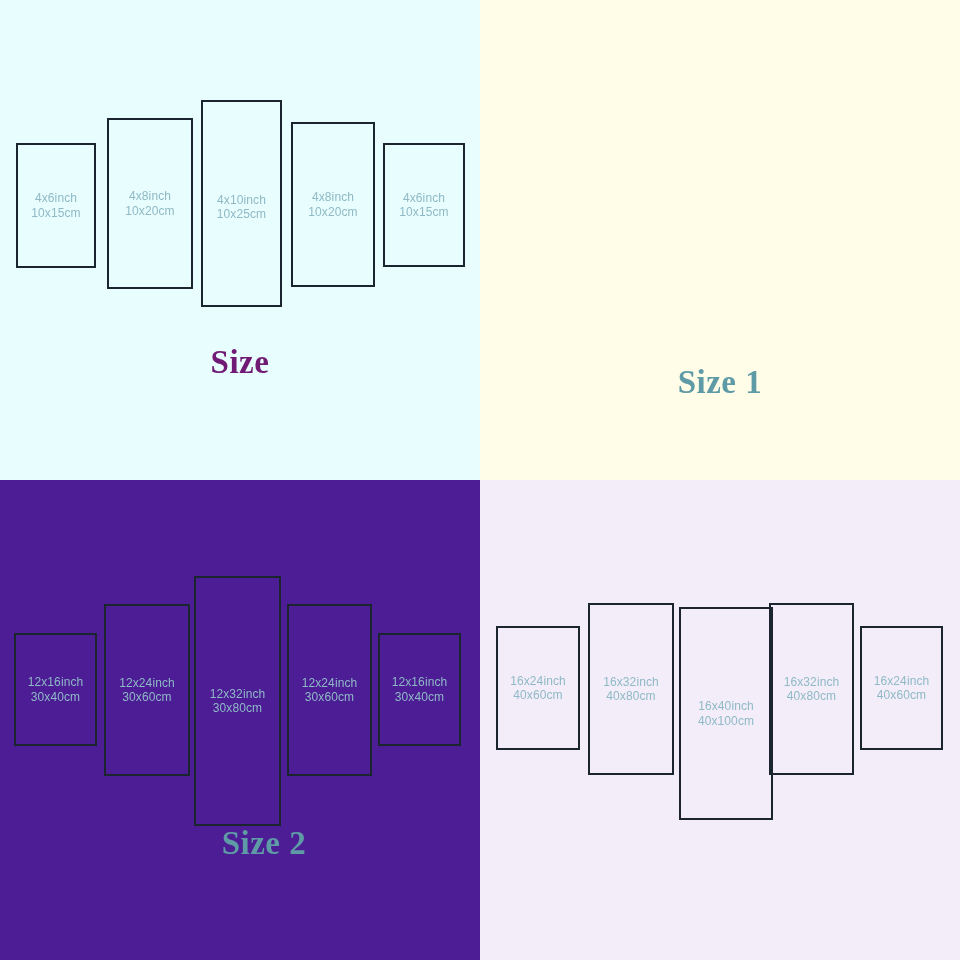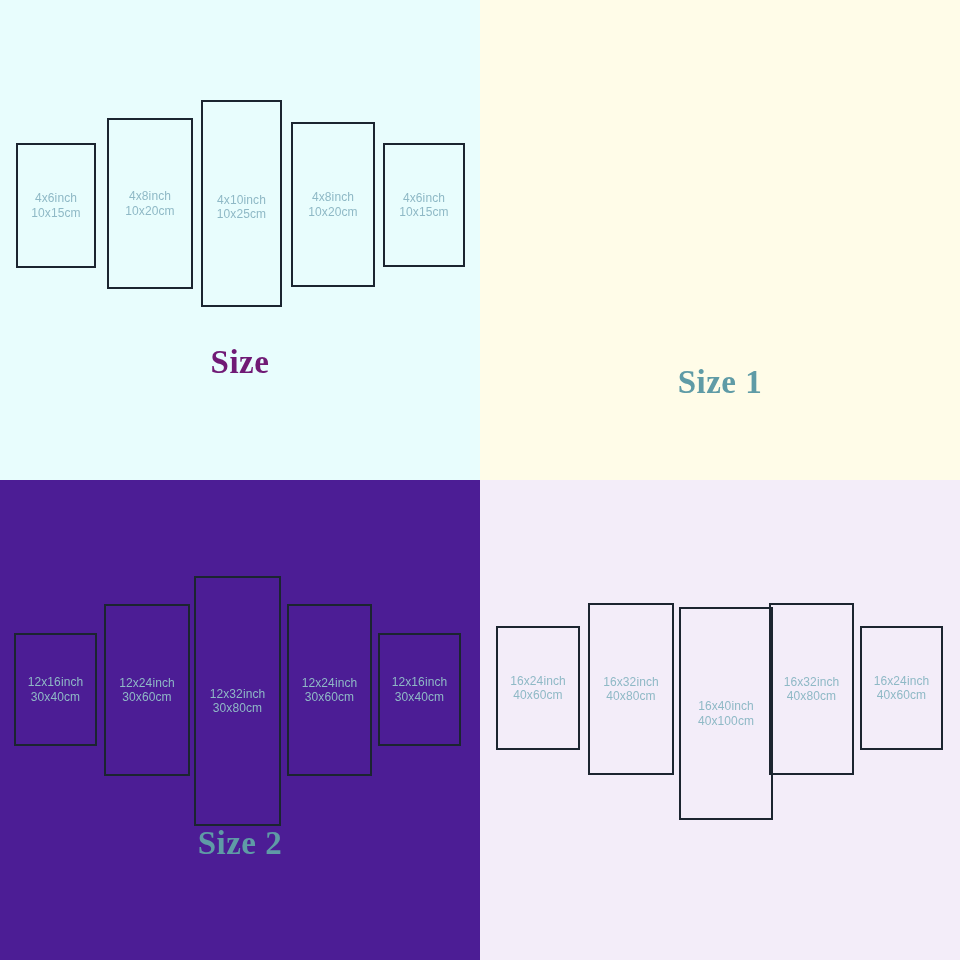--- a/index.html
+++ b/index.html
@@ -141,21 +141,21 @@
             <span class="ln">30x60cm</span>
           </div>
         </div>
         <div class="panel" style="left: 378px; top: 153px; width: 83px; height: 113px; border-color: rgb(27, 37, 48);">
           <div class="panel-label" style="color: rgb(143, 185, 198);">
             <span class="ln">12x16inch</span>
             <span class="ln">30x40cm</span>
           </div>
         </div>
       </div>
-      <div class="quad-title" style="top: 345px; color: rgb(95, 155, 166);">Size 2</div>
+      <div class="quad-title" style="top: 345px; color: rgb(95, 155, 166); margin-left: 24px;">Size 2</div>
     </div>
     <div class="quadrant q3" style="background: rgb(243, 237, 249);">
       <div class="panel-stage">
         <div class="panel" style="left: 16px; top: 146px; width: 84px; height: 124px; border-color: rgb(27, 37, 48);">
           <div class="panel-label" style="color: rgb(143, 185, 198);">
             <span class="ln">16x24inch</span>
             <span class="ln">40x60cm</span>
           </div>
         </div>
         <div class="panel" style="left: 108px; top: 123px; width: 86px; height: 172px; border-color: rgb(27, 37, 48);">

